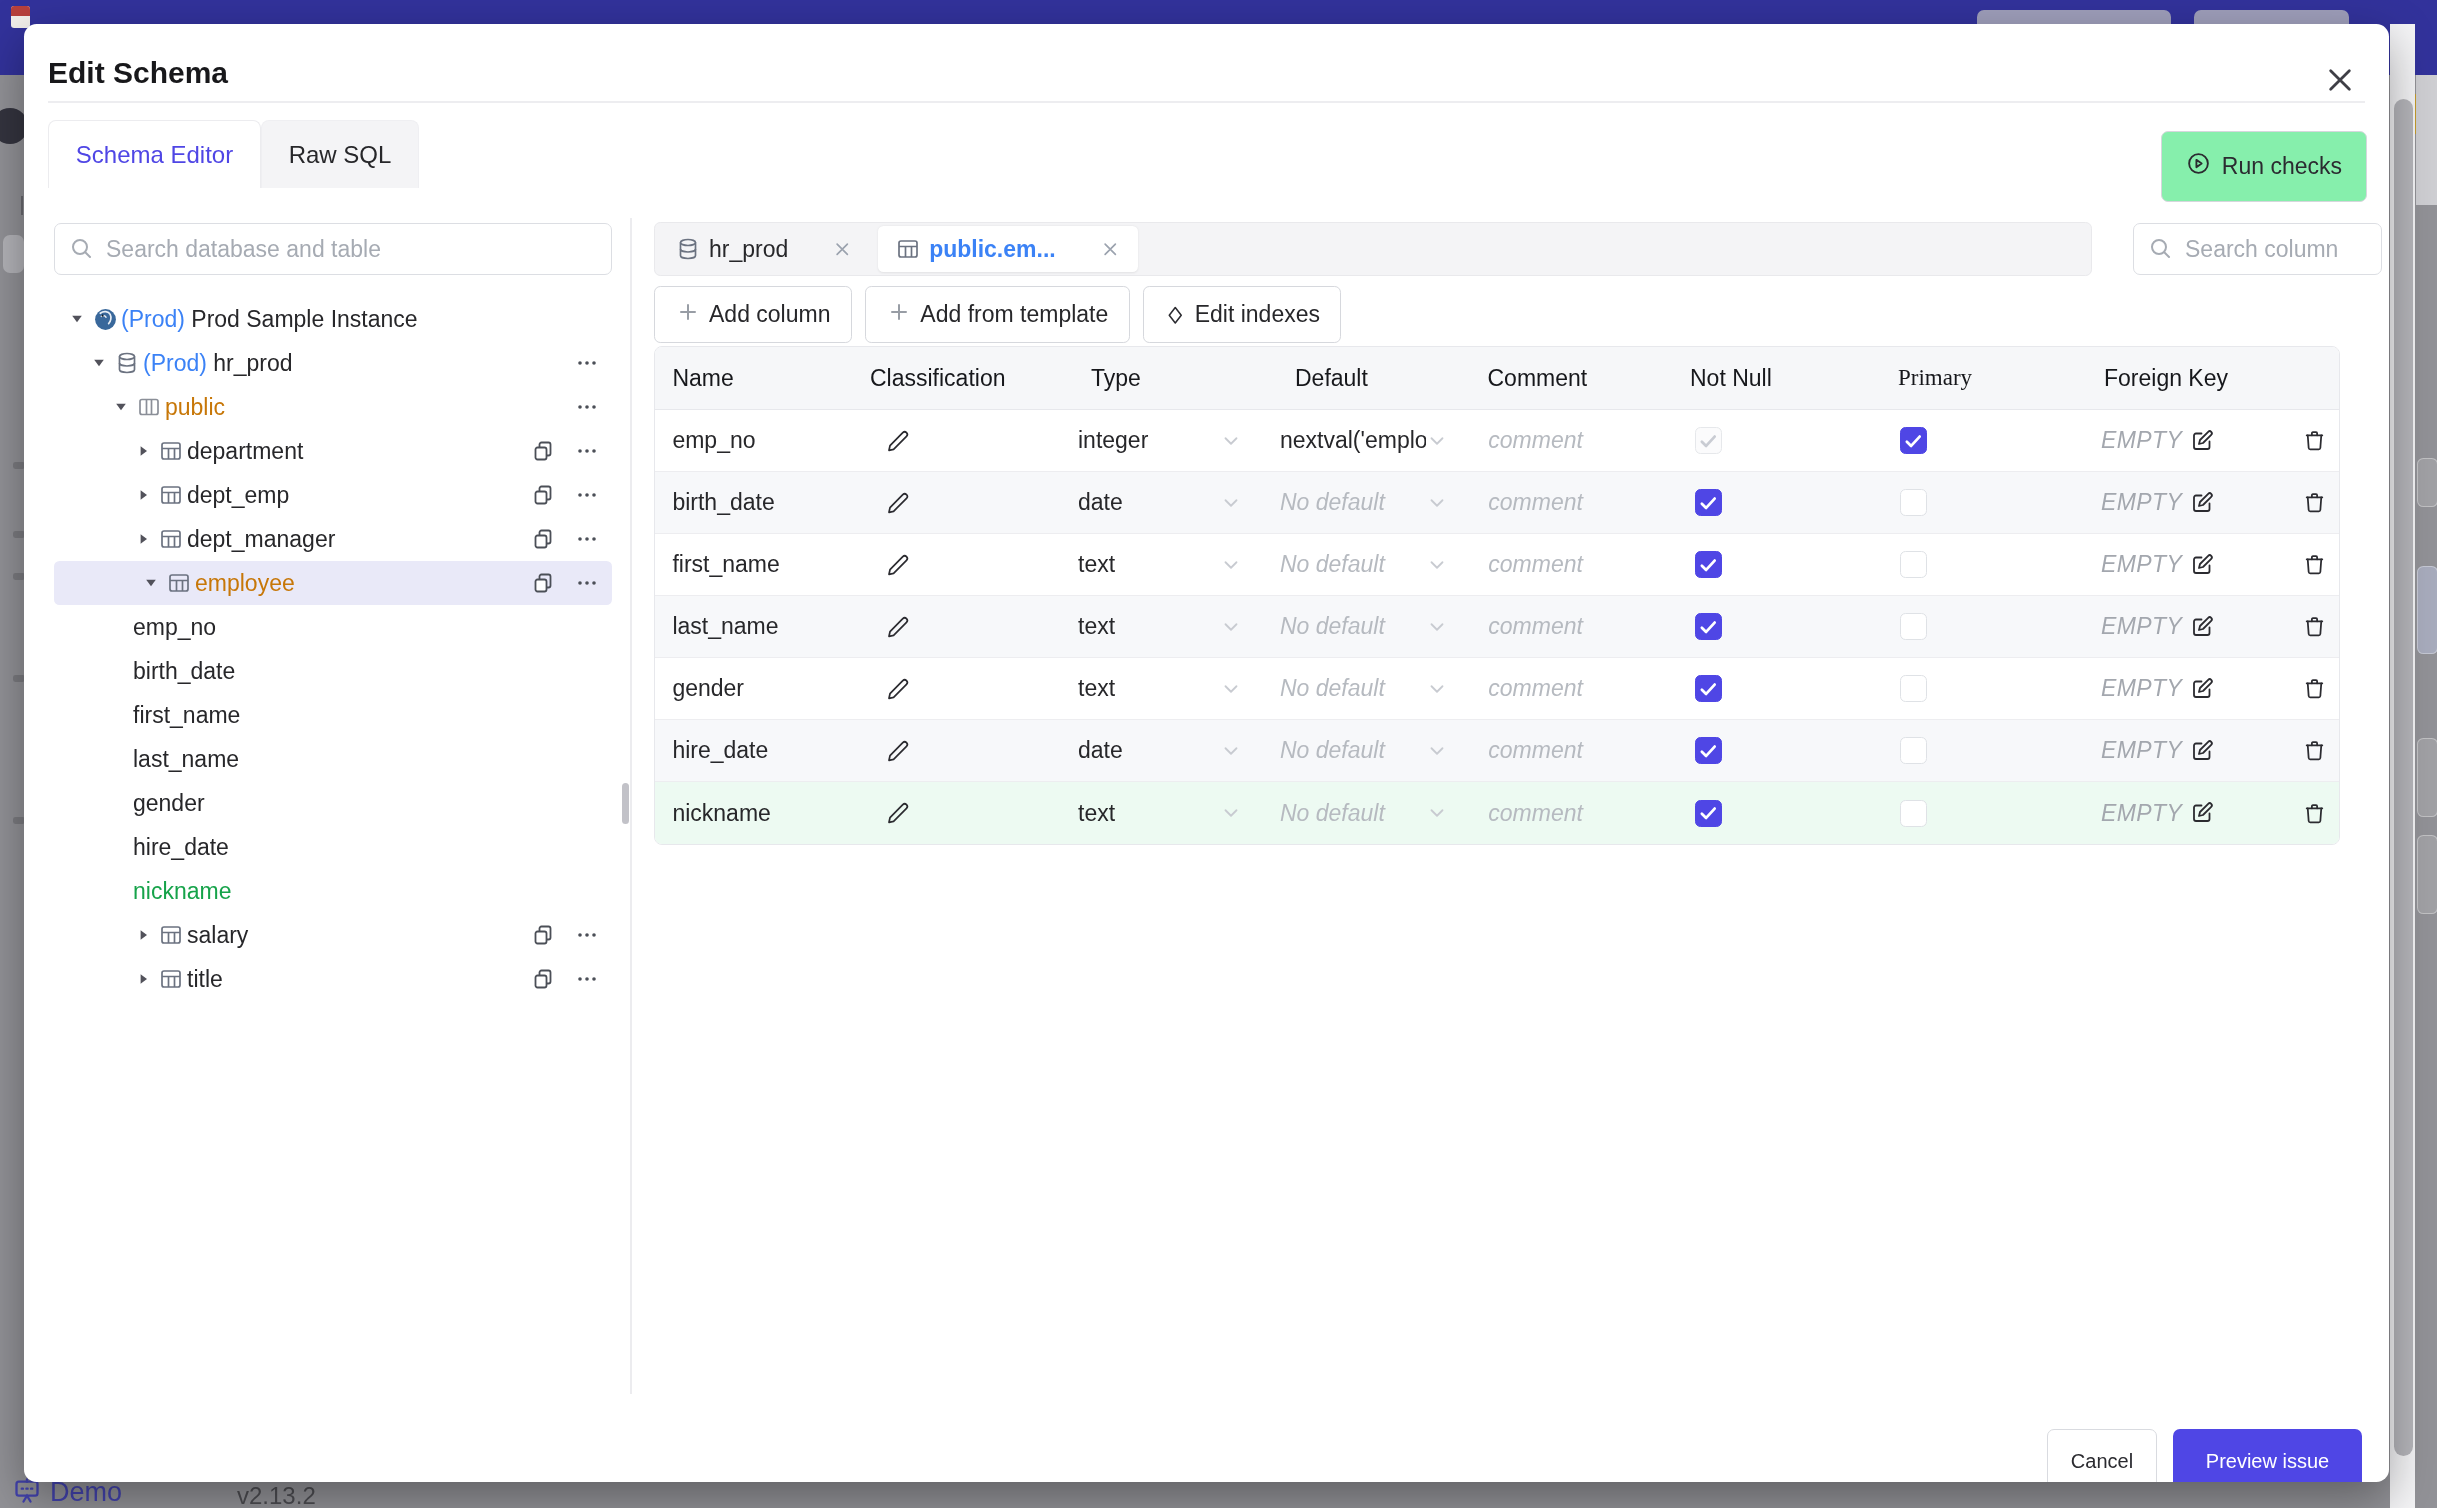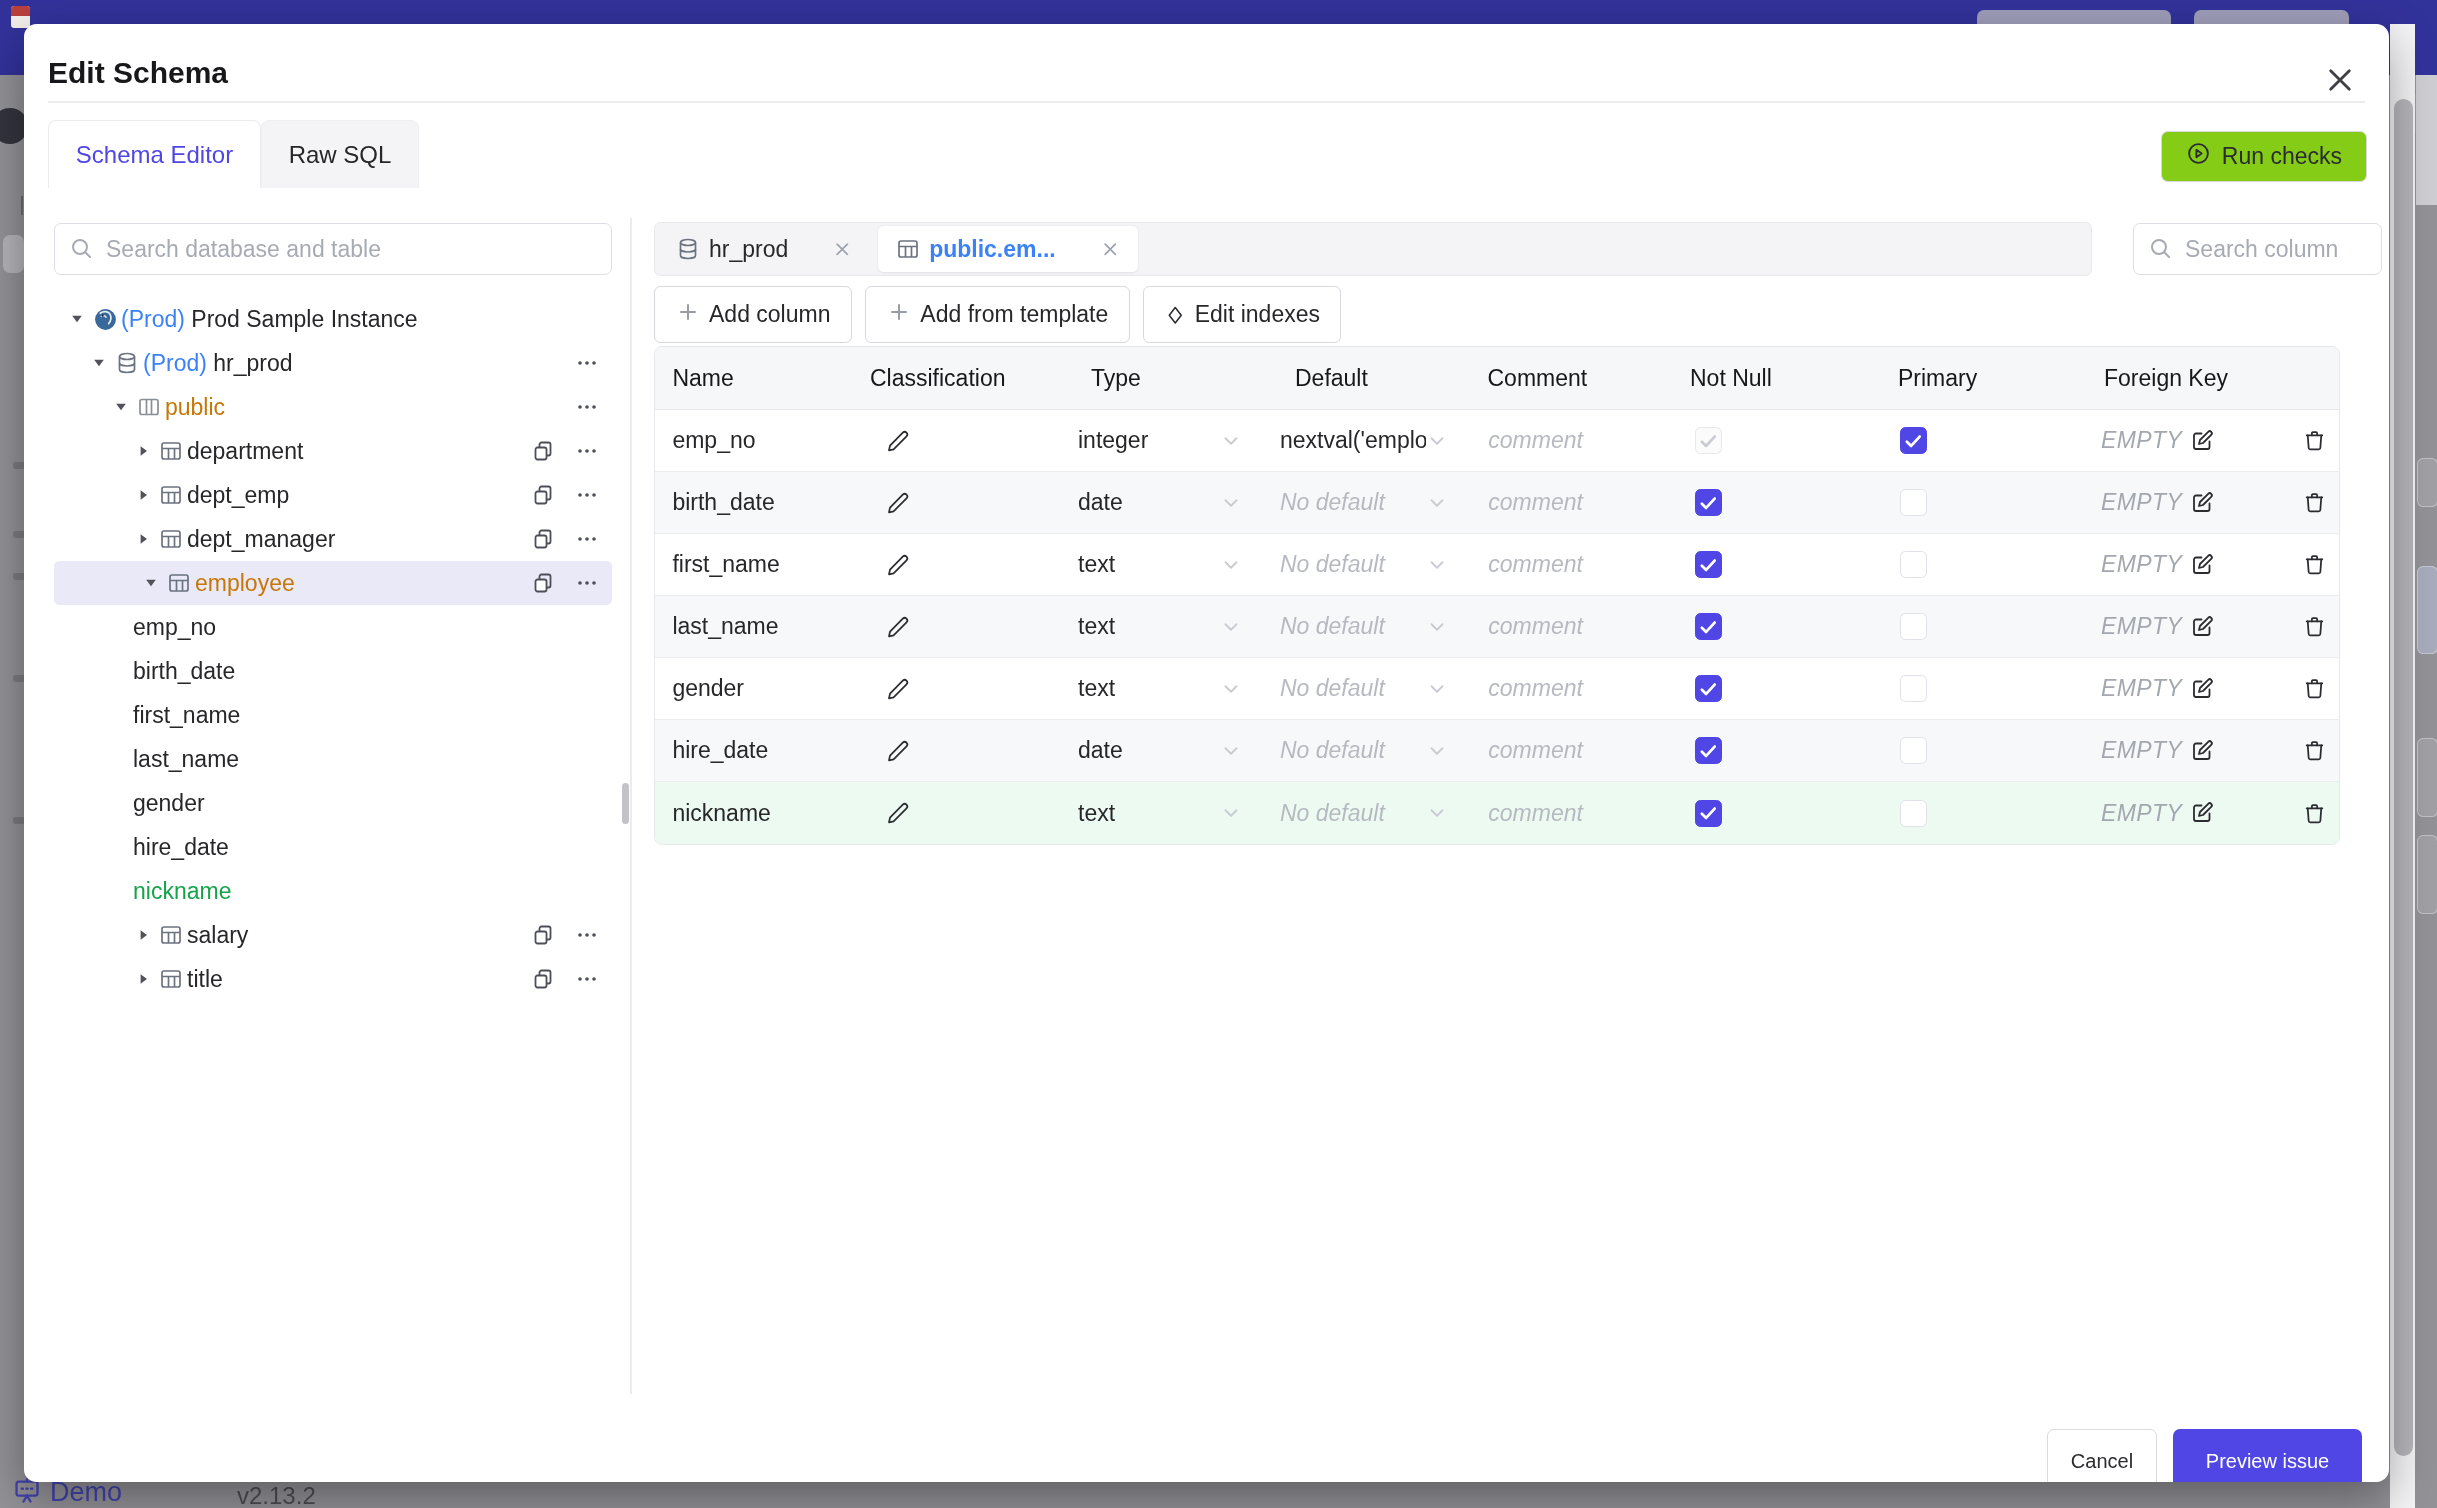--- a/index.html
+++ b/index.html
@@ -27,22 +27,22 @@
   
   .modal{position:absolute;left:24px;top:24px;width:2365px;height:1458px;background:#fff;border-radius:12.6px;
          box-shadow:0 16px 47px rgba(0,0,0,.35);overflow:hidden;}
   .m-title{position:absolute;left:24px;top:32px;font-size:30px;font-weight:600;color:#18181b;}
   .m-close{position:absolute;right:32px;top:38px;width:35px;height:35px;display:flex;align-items:center;justify-content:center;cursor:pointer;color:#3f3f46;}
   .m-divider{position:absolute;left:24px;right:24px;top:77px;height:1.6px;background:#ededf0;}
   .m-tabs{position:absolute;left:24px;top:96px;display:flex;align-items:flex-end;}
   .m-tab{height:68px;display:flex;align-items:center;justify-content:center;font-size:24px;border-radius:8px 8px 0 0;cursor:pointer;}
   .m-tab.active{width:213px;background:#fff;border:1.6px solid #ececef;border-bottom:none;color:#4f46e5;font-weight:500;}
   .m-tab.inactive{width:158px;background:#f4f4f6;border:1.6px solid #efeff2;border-bottom:none;color:#27272a;}
-  .runchecks{position:absolute;right:22px;top:107px;height:51px;display:flex;align-items:center;gap:11px;
-             padding:0 24px;border:1.6px solid #d5d7dc;border-radius:7px;background:#84cc16;font-size:23px;color:#2b2b30;cursor:pointer;}
+  .runchecks{position:absolute;right:22px;top:107px;height:71px;display:flex;align-items:center;gap:11px;
+             padding:0 24px;border:1.6px solid #d5d7dc;border-radius:7px;background:#86efac;font-size:23px;color:#2b2b30;cursor:pointer;}
 
   
   .sidebar{position:absolute;left:30px;top:199px;width:558px;}
   .search-box{display:flex;align-items:center;gap:11px;height:52px;border:1.6px solid #dcdee3;border-radius:7px;padding:0 14px;background:#fff;}
   .search-box input{border:none;outline:none;flex:1;font-size:23px;color:#27272a;background:transparent;}
   .search-box input::placeholder{color:#a6abb3;}
   .tree{margin-top:22px;}
   .titem{display:flex;align-items:center;height:44px;font-size:23px;color:#27272a;border-radius:5.5px;cursor:pointer;}
   .titem .caret{width:24px;display:flex;justify-content:center;flex:none;color:#52525b;}
   .titem .ticon{width:32px;display:flex;justify-content:center;flex:none;}
@@ -75,21 +75,21 @@
   .trow:last-child{border-bottom:none;}
   .trow.alt{background:#f7f8fa;}
   .trow.green{background:#edfaf2;}
   .c{display:flex;align-items:center;height:100%;}
   .p-name{padding-left:17.4px;}
   .p-cls{padding-left:22px;}  .p-clsc{padding-left:38px;}
   .p-type{padding-left:37px;} .p-typec{padding-left:24px;justify-content:space-between;padding-right:17.4px;}
   .p-def{padding-left:36px;}  .p-defc{padding-left:21px;justify-content:space-between;padding-right:30px;}
   .p-cmt{padding-left:9.5px;}  .p-cmtc{padding-left:10.3px;}
   .p-nn{padding-left:19px;}   .p-nnc{padding-left:24px;}
-  .p-pk{padding-left:21px;}   .p-pkc{padding-left:23px;}
+  .p-pk{padding-left:21px;font-family:Liberation Serif, serif;}   .p-pkc{padding-left:23px;}
   .p-fk{padding-left:22px;}   .p-fkc{padding-left:19px;gap:8px;}
   .p-act{justify-content:center;}
   .muted-it{color:#b6bac0;font-style:italic;}
   .empty-it{color:#a3a7ae;font-style:italic;letter-spacing:0.4px;}
   .defval{max-width:162px;overflow:hidden;white-space:nowrap;}
   .chev{color:#c8cbd1;display:flex;flex:none;}
   .cb{width:27px;height:27px;border-radius:5.5px;border:1.6px solid #dfe2e6;background:#fff;display:flex;align-items:center;justify-content:center;cursor:pointer;}
   .cb.on{background:#4f46e5;border-color:#4f46e5;color:#fff;}
   .cb.dis{background:#fbfbfc;border-color:#e6e8eb;color:#c9ccd3;}
   .icon-dark{color:#2b2b30;display:flex;}

